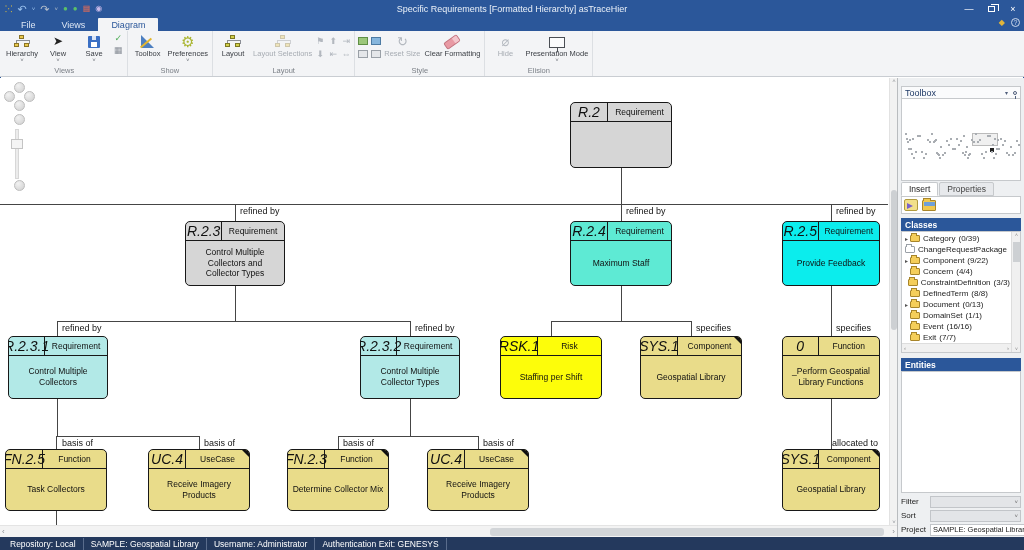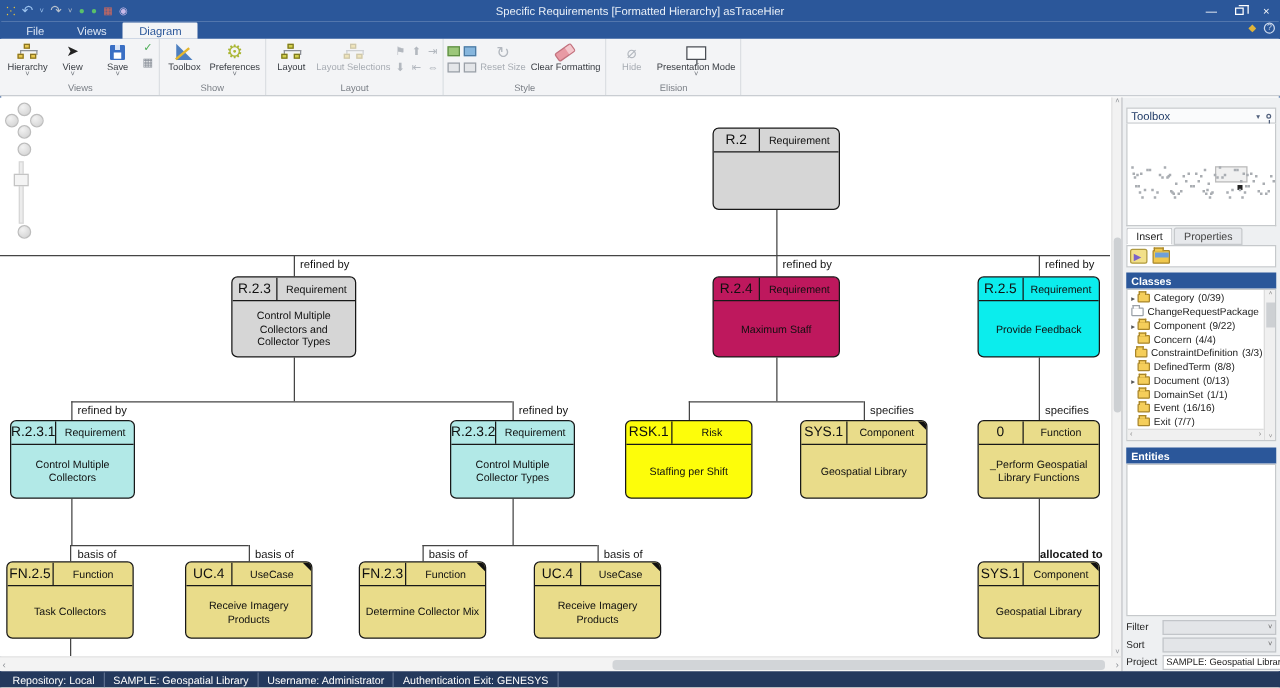--- a/index.html
+++ b/index.html
@@ -67,21 +67,21 @@
   .vsar { position:absolute; left:0; width:8px; font-size:6px; color:#8b8f94; text-align:center; }
   .hscroll { height:12px; width:897px; background:#f3f3f3; border-top:1px solid #e4e4e4; position:relative; }
   .hthumb { position:absolute; top:2px; left:490px; width:394px; height:8px; background:#d2d5d8; border-radius:3px; }
   .hsar { position:absolute; top:1px; font-size:8px; color:#8b8f94; }
 
   
   .edge { position:absolute; background:#454545; }
   .elabel { position:absolute; font-size:9px; color:#141414; white-space:nowrap; }
   .node { position:absolute; border:1.5px solid #181818; border-radius:5px; overflow:hidden; display:flex; flex-direction:column; }
   .nhead { display:flex; height:19px; border-bottom:1.5px solid #181818; flex:none; }
-  .nnum { width:37%; border-right:1.5px solid #181818; display:flex; align-items:center; justify-content:center; font-size:11px; color:#101010; }
+  .nnum { width:37%; border-right:1.5px solid #181818; display:flex; align-items:center; justify-content:center; font-size:14px; color:#101010;font-style:italic; }
   .ntype { flex:1; display:flex; align-items:center; justify-content:center; font-size:8.5px; color:#101010; }
   .nbody { flex:1; display:flex; align-items:center; justify-content:center; text-align:center; font-size:8.5px; color:#101010; padding:1px 4px; line-height:1.25; }
   .nmark { position:absolute; top:0; right:0; width:0; height:0; border-top:7px solid #111; border-left:7px solid transparent; }
 
   
   .panzoom { position:absolute; left:2px; top:4px; width:30px; height:112px; }
   .pz { position:absolute; width:11px; height:11px; border-radius:50%; background:radial-gradient(circle at 35% 30%, #f2f2f2, #cfcfcf); border:1px solid #bdbdbd; }
   .pztrack { position:absolute; left:13px; top:47px; width:4px; height:50px; background:#ececec; border:1px solid #d7d7d7; }
   .pzthumb { position:absolute; left:9px; top:57px; width:12px; height:10px; background:#f4f4f4; border:1px solid #c4c4c4; }
 
@@ -339,35 +339,35 @@
             <div class="elabel" style="left: 836px; top: 128px;">refined by</div>
             <div class="elabel" style="left: 62px; top: 245px;">refined by</div>
             <div class="elabel" style="left: 415px; top: 245px;">refined by</div>
             <div class="elabel" style="left: 556px; top: 245px; margin-top: 28px;">causes</div>
             <div class="elabel" style="left: 696px; top: 245px;">specifies</div>
             <div class="elabel" style="left: 836px; top: 245px;">specifies</div>
             <div class="elabel" style="left: 62px; top: 360px;">basis of</div>
             <div class="elabel" style="left: 204px; top: 360px;">basis of</div>
             <div class="elabel" style="left: 343px; top: 360px;">basis of</div>
             <div class="elabel" style="left: 483px; top: 360px;">basis of</div>
-            <div class="elabel" style="left: 832px; top: 360px; font-weight: bold;">allocated to</div>
+            <div class="elabel" style="left: 832px; top: 360px;">allocated to</div>
             <div class="node" style="left: 570px; top: 24px; width: 102px; height: 66px; background: rgb(214, 214, 214);">
               <div class="nhead">
                 <div class="nnum">R.2</div>
                 <div class="ntype">Requirement</div>
               </div>
             </div>
             <div class="node" style="left: 185px; top: 143px; width: 100px; height: 65px; background: rgb(214, 214, 214);">
               <div class="nhead">
                 <div class="nnum">R.2.3</div>
                 <div class="ntype">Requirement</div>
               </div>
               <div class="nbody">Control Multiple Collectors and Collector Types</div>
             </div>
-            <div class="node" style="left: 570px; top: 143px; width: 102px; height: 65px; background: #be185d;">
+            <div class="node" style="left: 570px; top: 143px; width: 102px; height: 65px; background: #5eead4;">
               <div class="nhead">
                 <div class="nnum">R.2.4</div>
                 <div class="ntype">Requirement</div>
               </div>
               <div class="nbody">Maximum Staff</div>
             </div>
             <div class="node" style="left: 782px; top: 143px; width: 98px; height: 65px; background: rgb(11, 237, 237);">
               <div class="nhead">
                 <div class="nnum">R.2.5</div>
                 <div class="ntype">Requirement</div>

